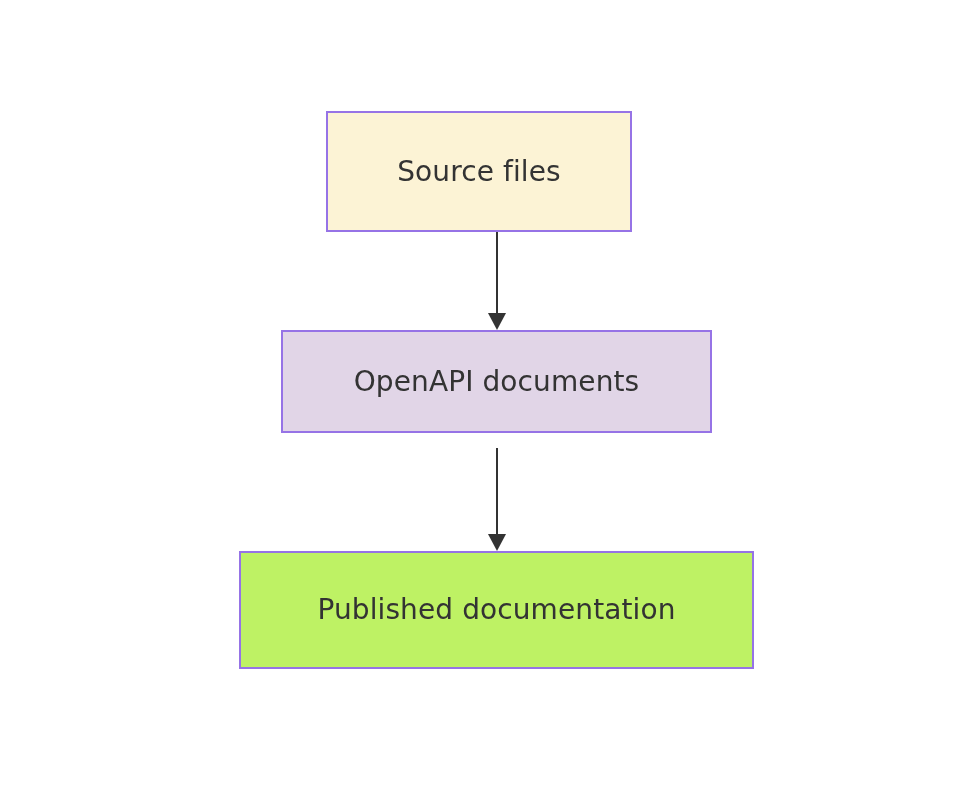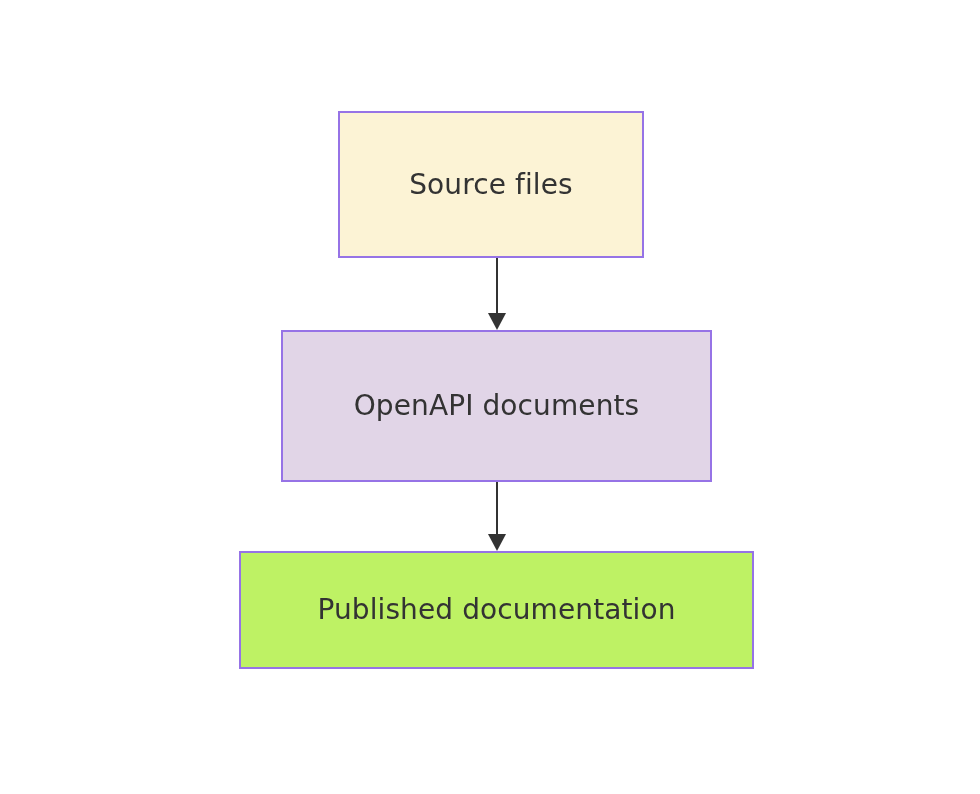--- a/index.html
+++ b/index.html
@@ -34,30 +34,30 @@
     font-family: "DejaVu Sans", sans-serif;
     font-size: 28px;
     line-height: 1.2;
     color: #333333;
     letter-spacing: 0.1px;
     white-space: nowrap;
     user-select: none;
   }
   
   #node-source-files {
-    left: 338px;
+    left: 326px;
     top: 111px;
     width: 306px;
-    height: 147px;
+    height: 121px;
   }
   #node-openapi-documents {
     left: 281px;
     top: 330px;
     width: 431px;
-    height: 152px;
+    height: 103px;
   }
   #node-published-documentation {
     left: 239px;
     top: 551px;
     width: 515px;
     height: 118px;
   }
   
   #edges-layer {
     position: absolute;

